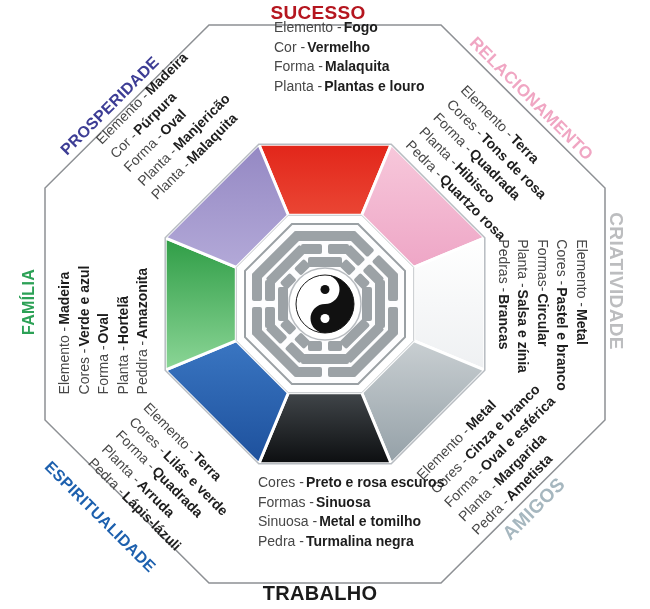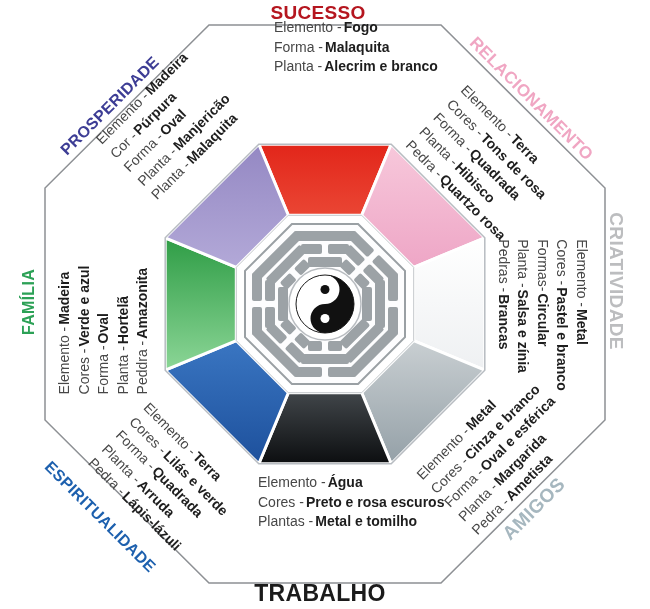--- a/index.html
+++ b/index.html
@@ -134,32 +134,33 @@
   </svg>
 
   <div class="hd" style="left: 318px; top: 13px; font-size: 19px; transform: translate(-50%, -50%); color: rgb(181, 22, 31);">SUCESSO</div>
 
   <div class="hd" style="left: 531px; top: 99px; font-size: 17px; transform: translate(-50%, -50%) rotate(45deg); color: rgb(240, 166, 195);">RELACIONAMENTO</div>
 
   <div class="hd" style="left: 616px; top: 281px; font-size: 19px; transform: translate(-50%, -50%) rotate(90deg); color: rgb(188, 189, 191);">CRIATIVIDADE</div>
 
   <div class="hd" style="left: 534px; top: 509px; font-size: 19px; transform: translate(-50%, -50%) rotate(-45deg); color: rgb(166, 183, 191);">AMIGOS</div>
 
-  <div class="hd" style="left: 320px; top: 593px; font-size: 23px; transform: translate(-50%, -50%); color: rgb(27, 27, 27);">TRABALHO</div>
+  <div class="hd" style="left: 320px; top: 593px; font-size: 20px; transform: translate(-50%, -50%); color: rgb(27, 27, 27);">TRABALHO</div>
 
   <div class="hd" style="left: 100px; top: 517px; font-size: 16px; transform: translate(-50%, -50%) rotate(45deg); color: rgb(29, 96, 174);">ESPIRITUALIDADE</div>
 
   <div class="hd" style="left: 29px; top: 302px; font-size: 16px; transform: translate(-50%, -50%) rotate(-90deg); color: rgb(44, 161, 86);">FAMÍLIA</div>
 
   <div class="hd" style="left: 110px; top: 106px; font-size: 16px; transform: translate(-50%, -50%) rotate(-45deg); color: rgb(61, 61, 149);">PROSPERIDADE</div>
 
   <div class="det" style="left:274px;top:18px;">
     <div class="ln"><span>Elemento -</span><b>Fogo</b></div>
+    <div class="ln"><span>Cor -</span><b>Vermelho</b></div>
     <div class="ln"><span>Forma -</span><b>Malaquita</b></div>
-    <div class="ln"><span>Planta -</span><b>Alecrim e branco</b></div>
+    <div class="ln"><span>Planta -</span><b>Plantas e louro</b></div>
   </div>
 
   <div class="det" style="left:483px;top:163px;transform:translate(-50%,-50%) rotate(45deg);">
     <div class="ln"><span>Elemento -</span><b>Terra</b></div>
     <div class="ln"><span>Cores -</span><b>Tons de rosa</b></div>
     <div class="ln"><span>Forma -</span><b>Quadrada</b></div>
     <div class="ln"><span>Planta -</span><b>Hibisco</b></div>
     <div class="ln"><span>Pedra -</span><b>Quartzo rosa</b></div>
   </div>
 
@@ -173,23 +174,24 @@
 
   <div class="det" style="left:500px;top:452px;transform:translate(-50%,-50%) rotate(-45deg);">
     <div class="ln"><span>Elemento -</span><b>Metal</b></div>
     <div class="ln"><span>Cores -</span><b>Cinza e branco</b></div>
     <div class="ln"><span>Forma -</span><b>Oval e esférica</b></div>
     <div class="ln"><span>Planta -</span><b>Margarida</b></div>
     <div class="ln"><span>Pedra -</span><b>Ametista</b></div>
   </div>
 
   <div class="det" style="left:258px;top:473px;">
-    <div class="ln"><span>Elemento -</span><b>Água</b></div>
     <div class="ln"><span>Cores -</span><b>Preto e rosa escuros</b></div>
-    <div class="ln"><span>Plantas -</span><b>Metal e tomilho</b></div>
+    <div class="ln"><span>Formas -</span><b>Sinuosa</b></div>
+    <div class="ln"><span>Sinuosa -</span><b>Metal e tomilho</b></div>
+    <div class="ln"><span>Pedra -</span><b>Turmalina negra</b></div>
   </div>
 
   <div class="det" style="left:165px;top:480px;transform:translate(-50%,-50%) rotate(45deg);">
     <div class="ln"><span>Elemento -</span><b>Terra</b></div>
     <div class="ln"><span>Cores -</span><b>Lilás e verde</b></div>
     <div class="ln"><span>Forma -</span><b>Quadrada</b></div>
     <div class="ln"><span>Planta -</span><b>Arruda</b></div>
     <div class="ln"><span>Pedra -</span><b>Lápis-lázuli</b></div>
   </div>
 

